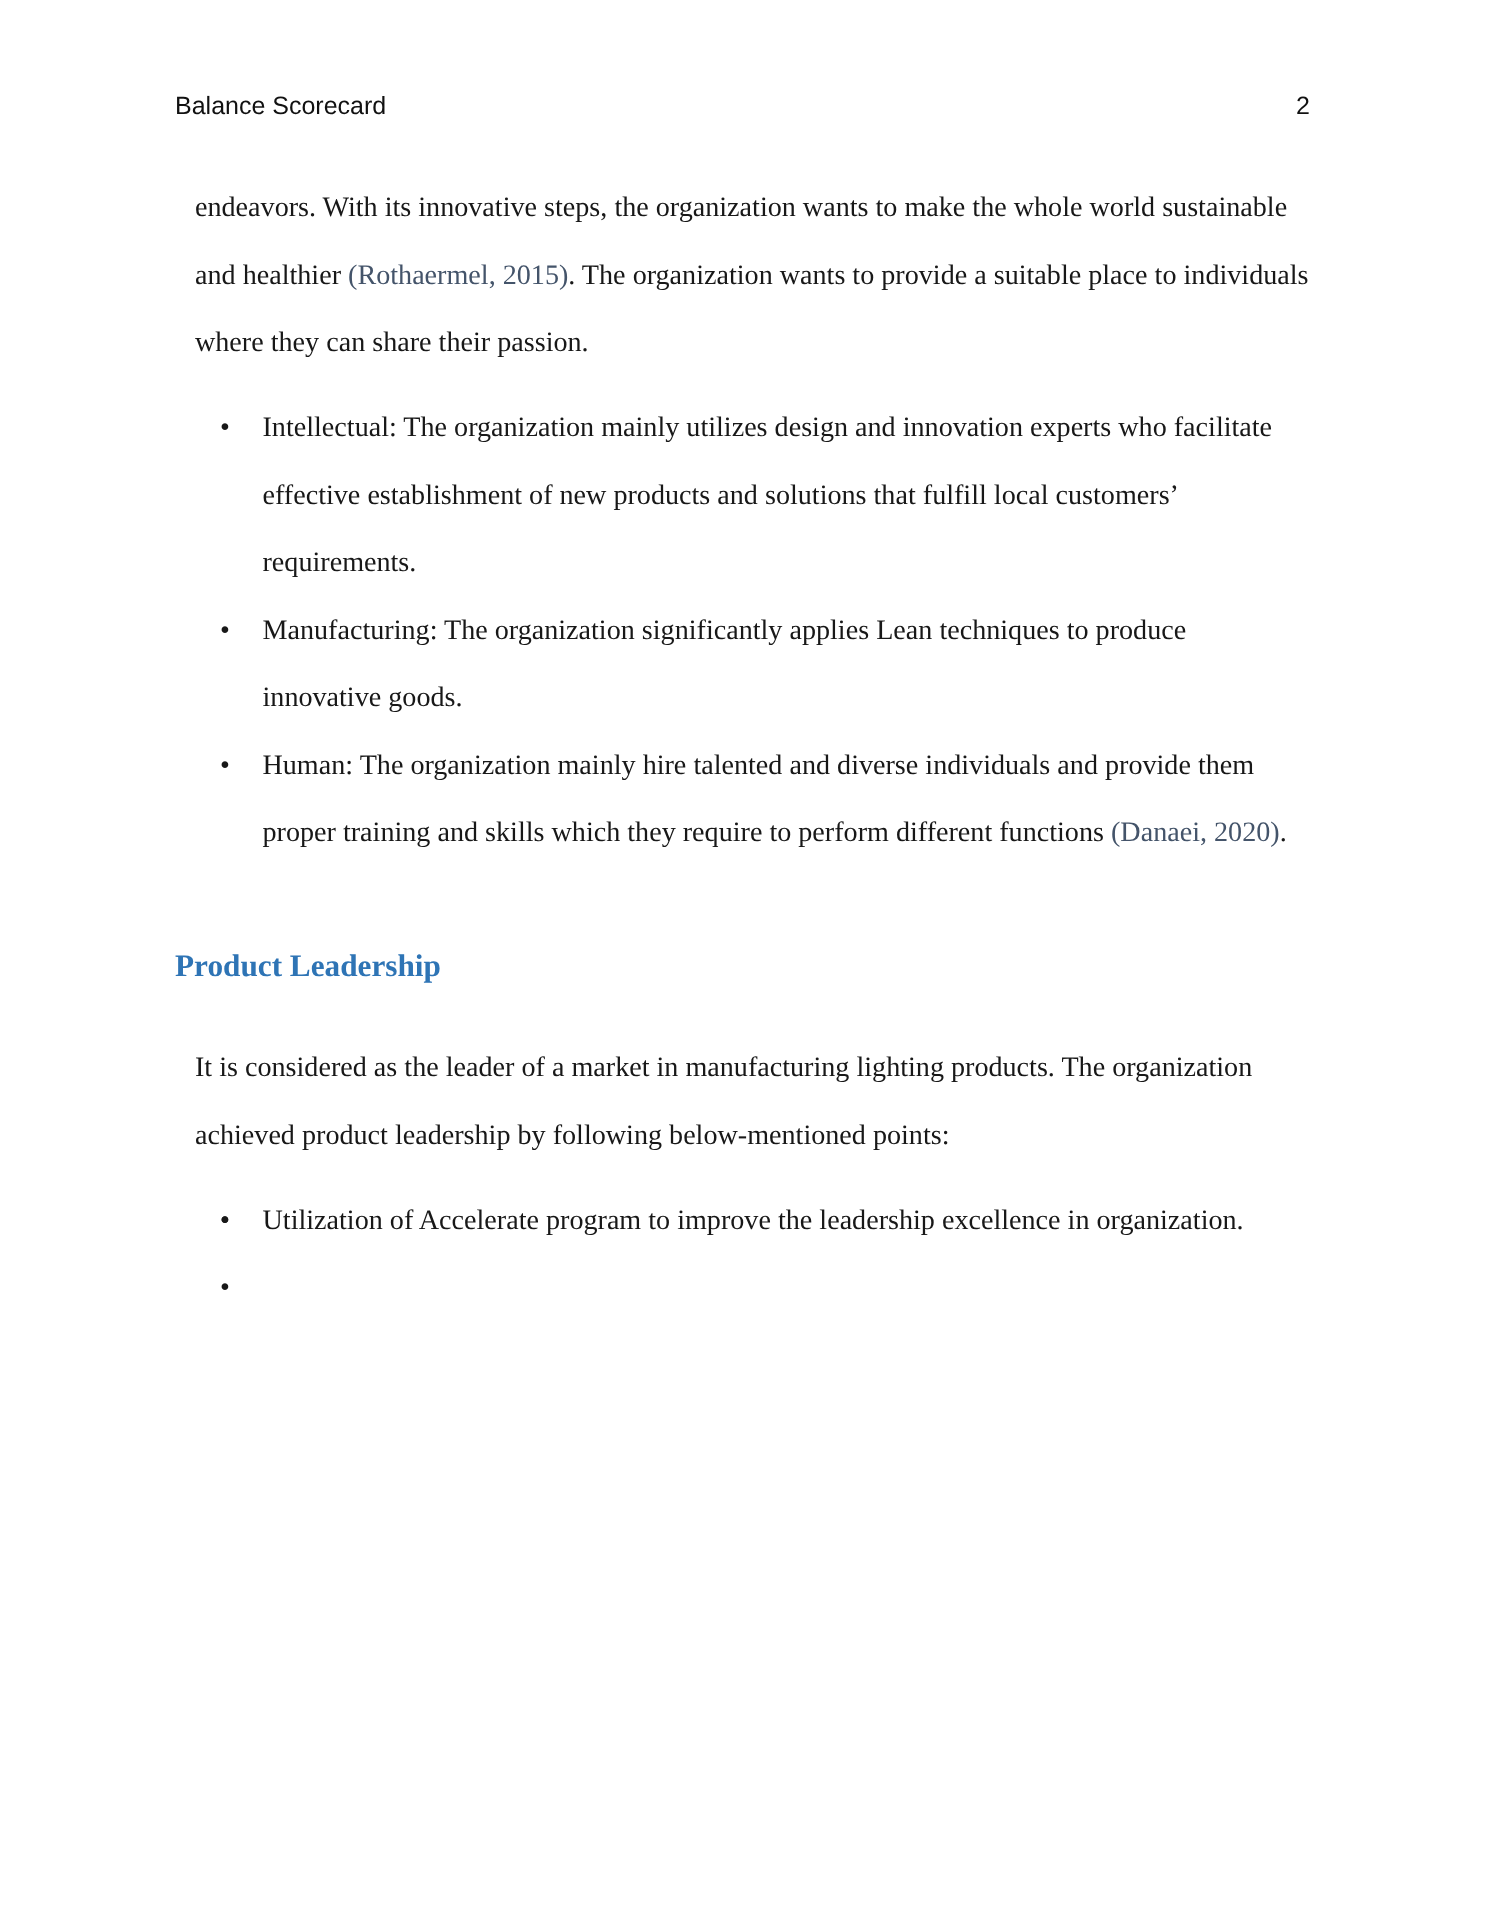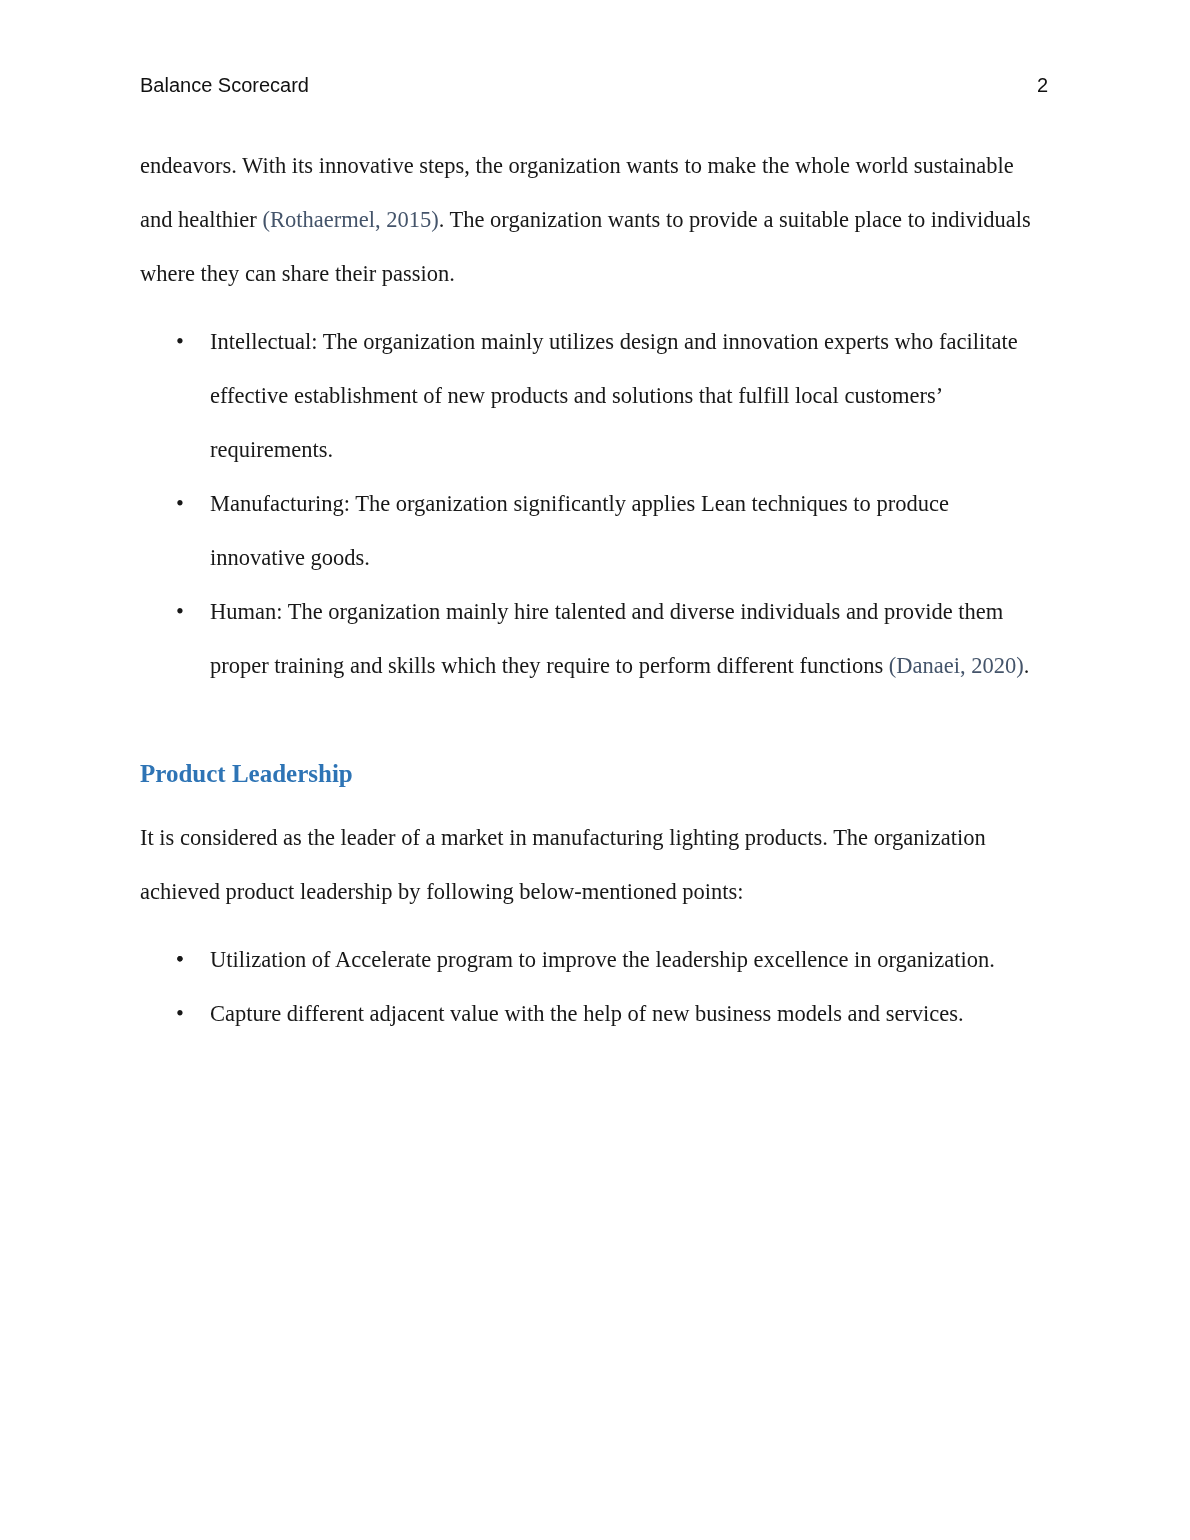--- a/index.html
+++ b/index.html
@@ -25,21 +25,21 @@
     font-family: "Liberation Sans", sans-serif;
     font-size: 20px;
     color: #111111;
     margin-bottom: 42px;
   }
   .doc-body {
     font-size: 22.5px;
     line-height: 54px;
   }
   .para {
-    margin: 0 0 14px 0;
+    margin: 0 0 14px 16px;
     text-align: left;
   }
   .citation {
     color: #44546A;
   }
   ul.bullets {
     list-style: none;
     margin: 0 0 14px 0;
     padding: 0;
   }
@@ -51,21 +51,21 @@
     position: absolute;
     left: 36px;
     top: 0;
   }
   .section-heading {
     font-family: "Liberation Serif", serif;
     font-size: 25px;
     font-weight: bold;
     color: #2E74B5;
     line-height: 34px;
-    margin: 64px 0 20px 0;
+    margin: 64px 0 36px 0;
   }
 </style>
 </head>
 <body>
 
 <div class="page">
 
   <div class="page-header">
     <span class="running-head">Balance Scorecard</span>
     <span class="page-number">2</span>
@@ -82,17 +82,17 @@
       <li><span class="bullet">•</span><span>Human: The organization mainly hire talented and diverse individuals and provide them proper training and skills which they require to perform different functions </span><span class="citation">(Danaei, 2020)</span><span>.</span></li>
     </ul>
 
     <h2 class="section-heading">Product Leadership</h2>
 
     <p class="para">It is considered as the leader of a market in manufacturing lighting products. The organization achieved product leadership by following below-mentioned points:</p>
 
     <ul class="bullets">
       <li><span class="bullet">•</span></li>
       <li><span class="bullet">•</span><span>Utilization of Accelerate program to improve the leadership excellence in organization.</span></li>
-      <li><span class="bullet">•</span><span>Capture different adjacent value with the help of new business models and services.</span></li>
+      <li><span class="bullet">•</span></li>
     </ul>
 
   </div>
 </div>
 
 </body></html>

